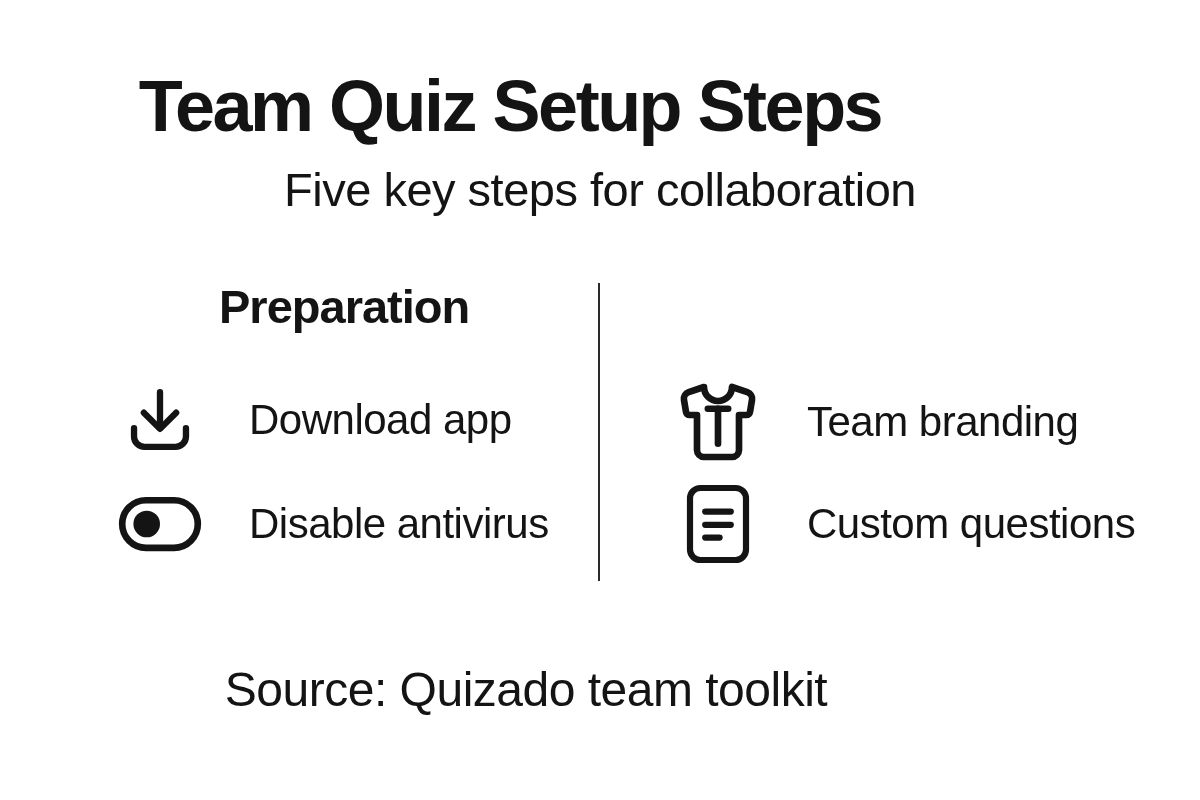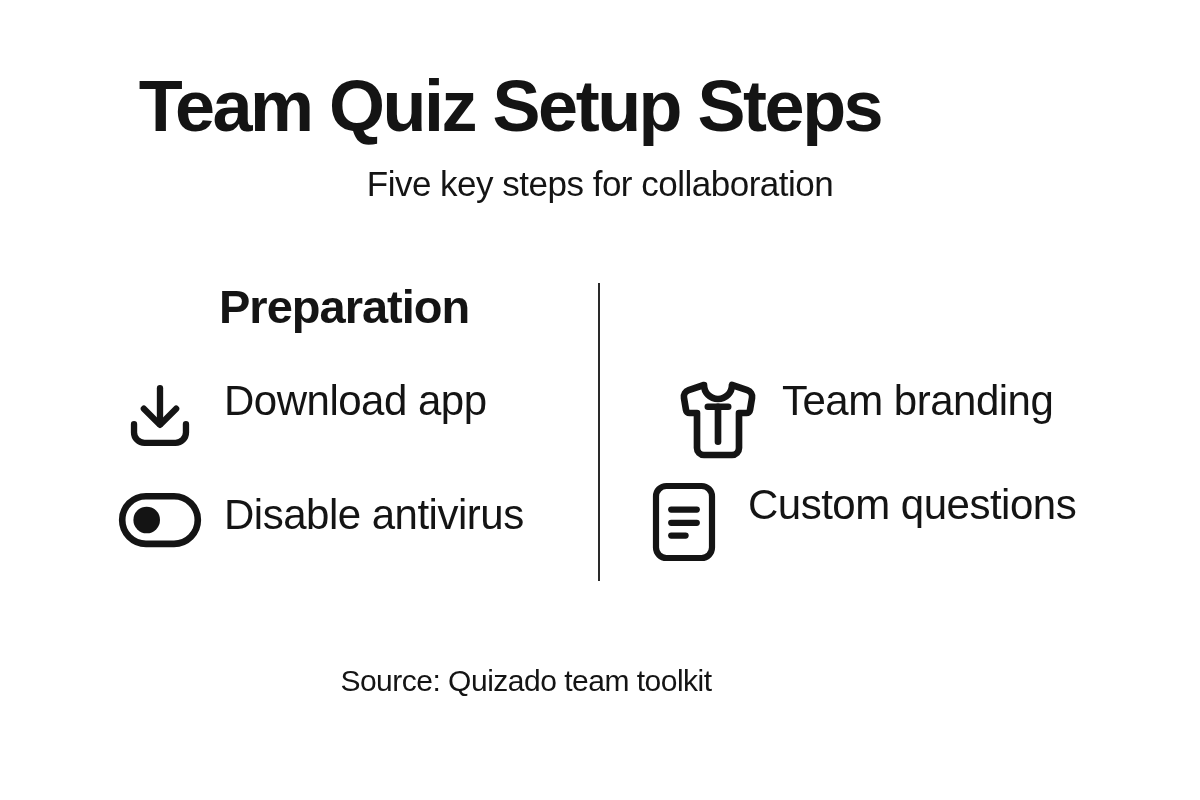--- a/index.html
+++ b/index.html
@@ -18,56 +18,56 @@
   }
   .title {
     position: absolute; top: 70px; left: 0; width: 1020px;
     text-align: center;
     font-size: 72px; font-weight: 700; letter-spacing: -2.5px;
     line-height: 1;
   }
   .subtitle {
     position: absolute; top: 166px; left: 0; width: 1200px;
     text-align: center;
-    font-size: 35px; font-weight: 400; letter-spacing: -0.5px;
+    font-size: 47px; font-weight: 400; letter-spacing: -0.5px;
     line-height: 1;
   }
   .divider {
     position: absolute; left: 598px; top: 283px;
     width: 2px; height: 298px;
     background: #2a2a2a;
   }
   .col-heading {
     position: absolute;
     font-size: 47px; font-weight: 700; letter-spacing: -1px;
     line-height: 1;
     margin-left: 44px;
   }
   #h-prep { left: 175px; top: 283px; }
   #h-conf { left: 672px; top: 283px; }
   .row {
     position: absolute;
-    display: flex; align-items: flex-start; gap: 20px;
+    display: flex; align-items: center; gap: 45px;
   }
   .icon-slot {
     width: 88px; flex: 0 0 88px;
     display: flex; align-items: center; justify-content: center;
   }
   .row .label {
     font-size: 42px; font-weight: 400; letter-spacing: -0.5px;
     line-height: 1.1; white-space: nowrap;
   }
   #row-download { left: 116px; top: 378px; height: 84px; }
   #row-toggle   { left: 116px; top: 492px; height: 64px; }
   #row-shirt    { left: 674px; top: 378px; height: 88px; }
-  #row-doc      { left: 640px; top: 482px; height: 84px; }
+  #row-doc      { left: 674px; top: 482px; height: 84px; }
   .source {
     position: absolute; top: 666px; left: 0; width: 1052px;
     text-align: center;
-    font-size: 30px; font-weight: 400; letter-spacing: -0.5px;
+    font-size: 48px; font-weight: 400; letter-spacing: -0.5px;
     line-height: 1;
   }
   svg { display: block; }
 </style>
 </head>
 <body>
 
 <div class="canvas">
 
   <div class="title">Team Quiz Setup Steps</div>

